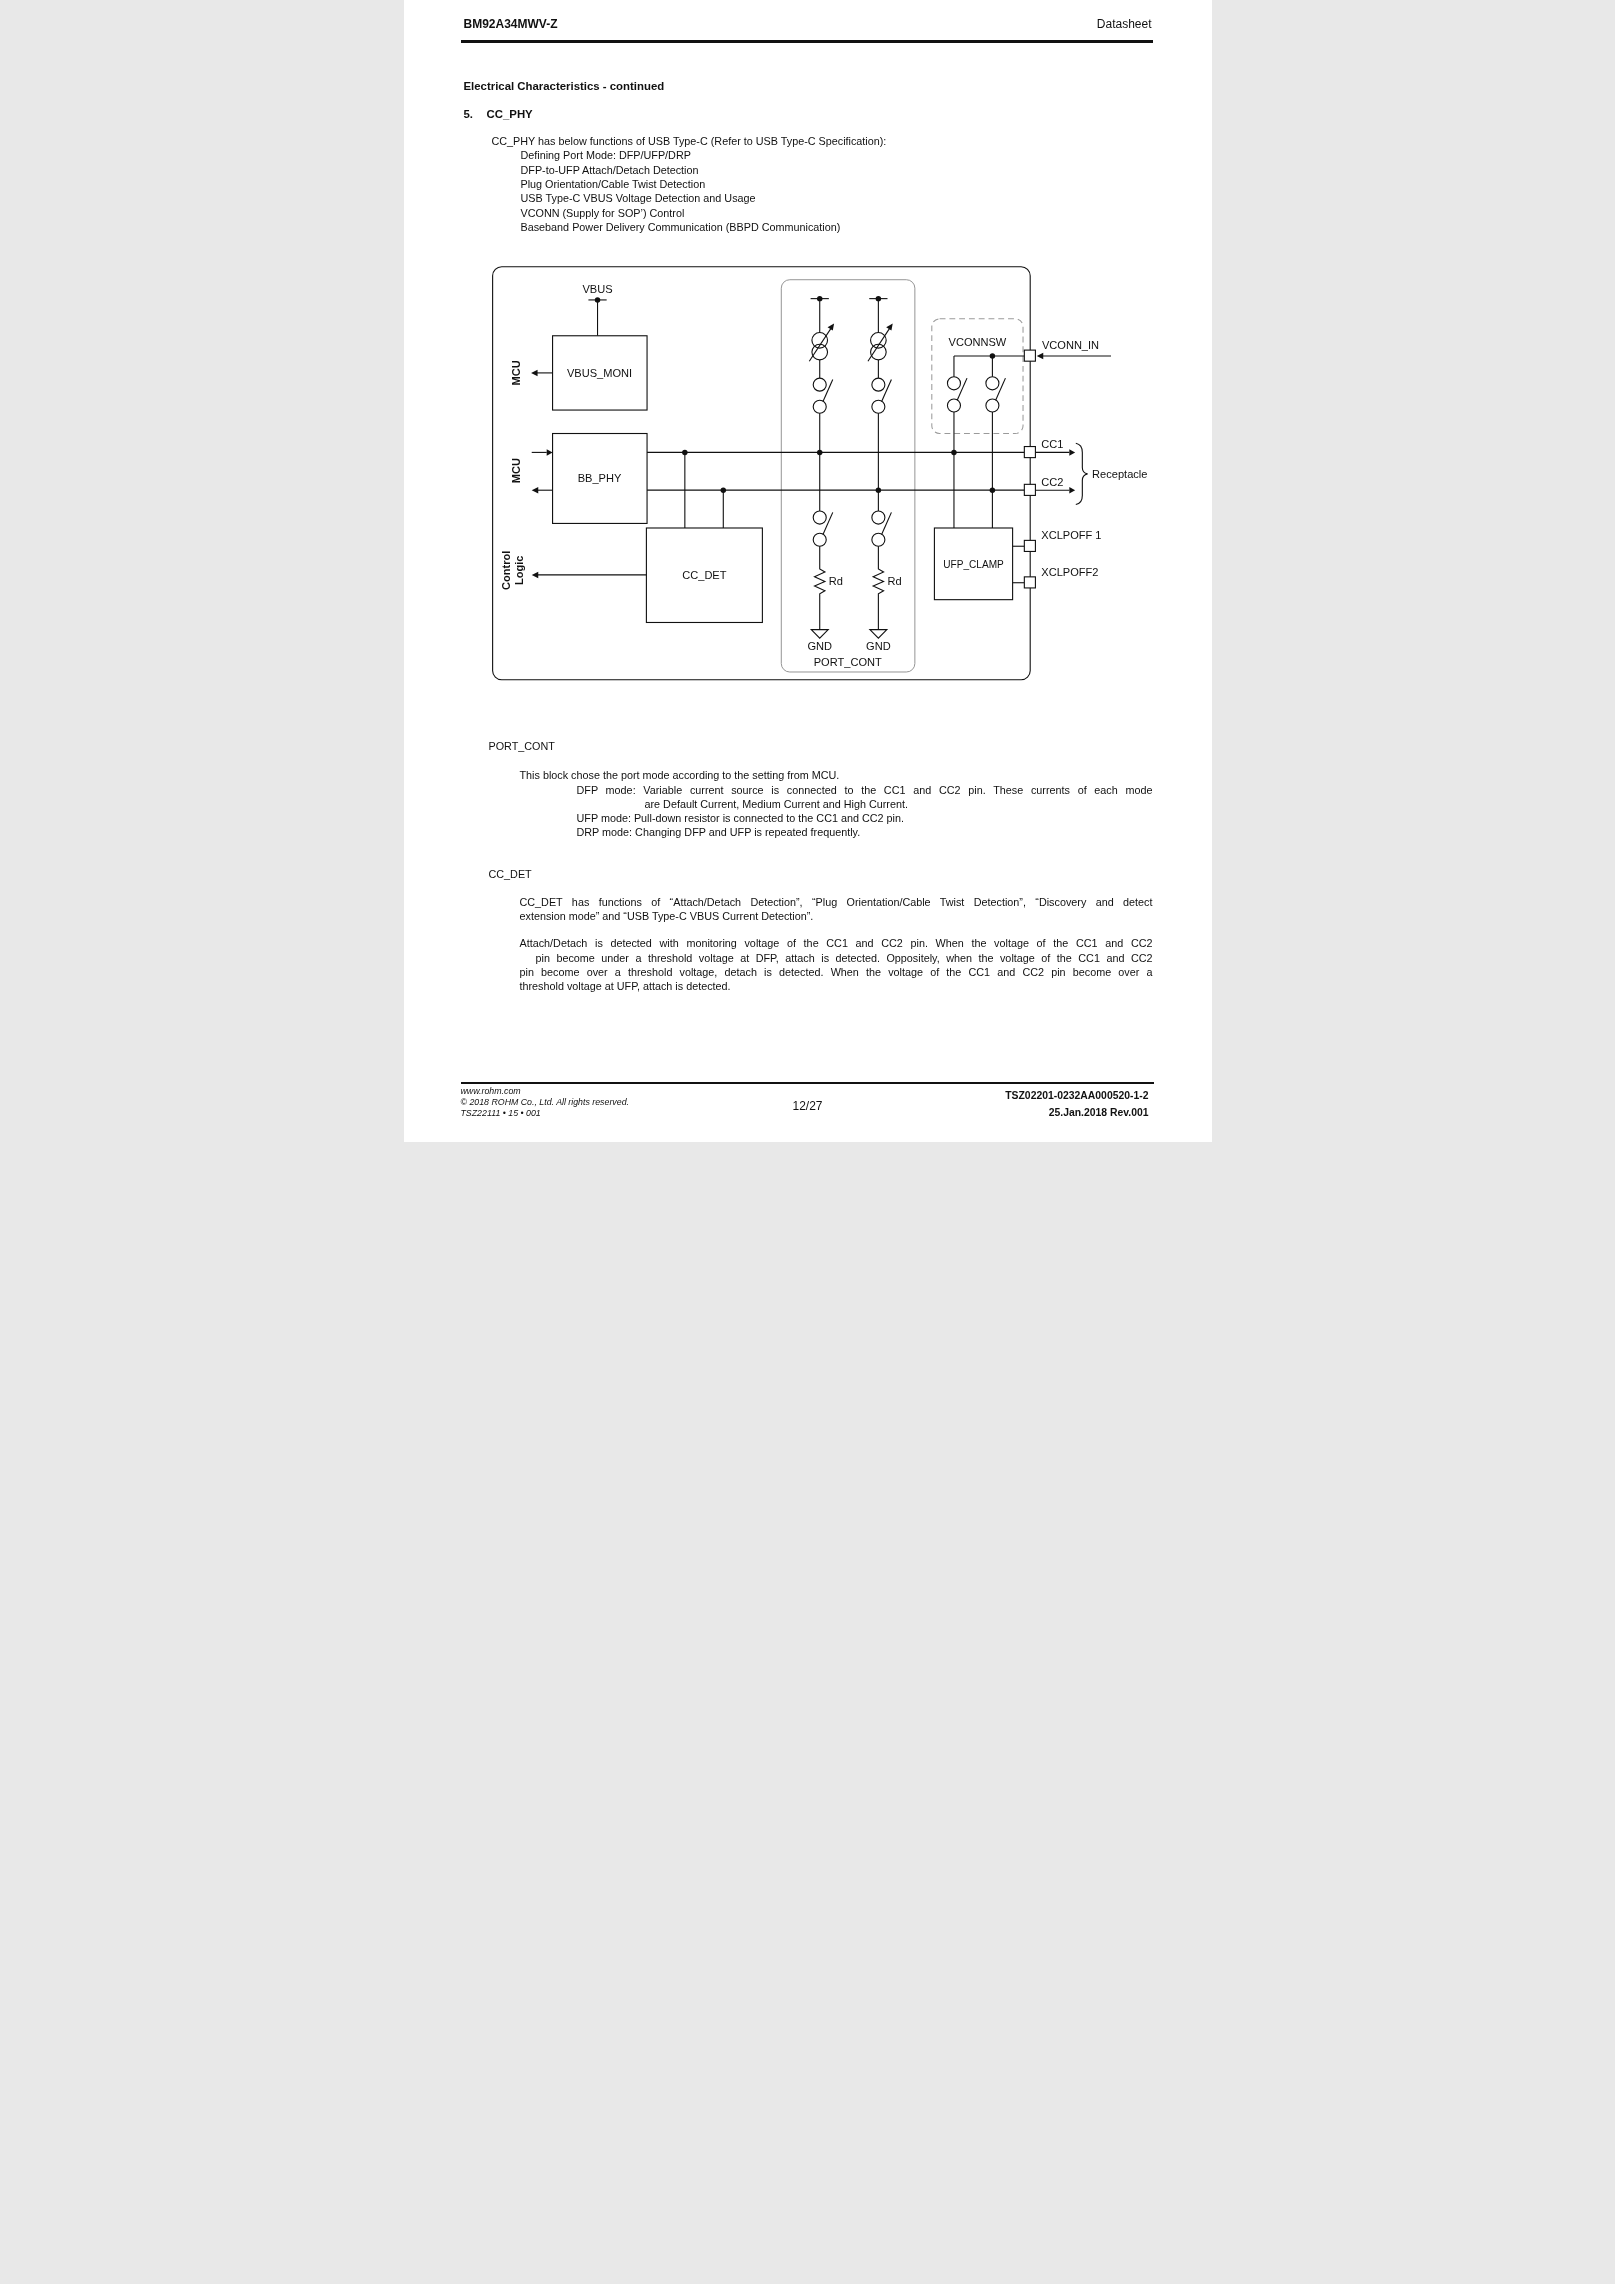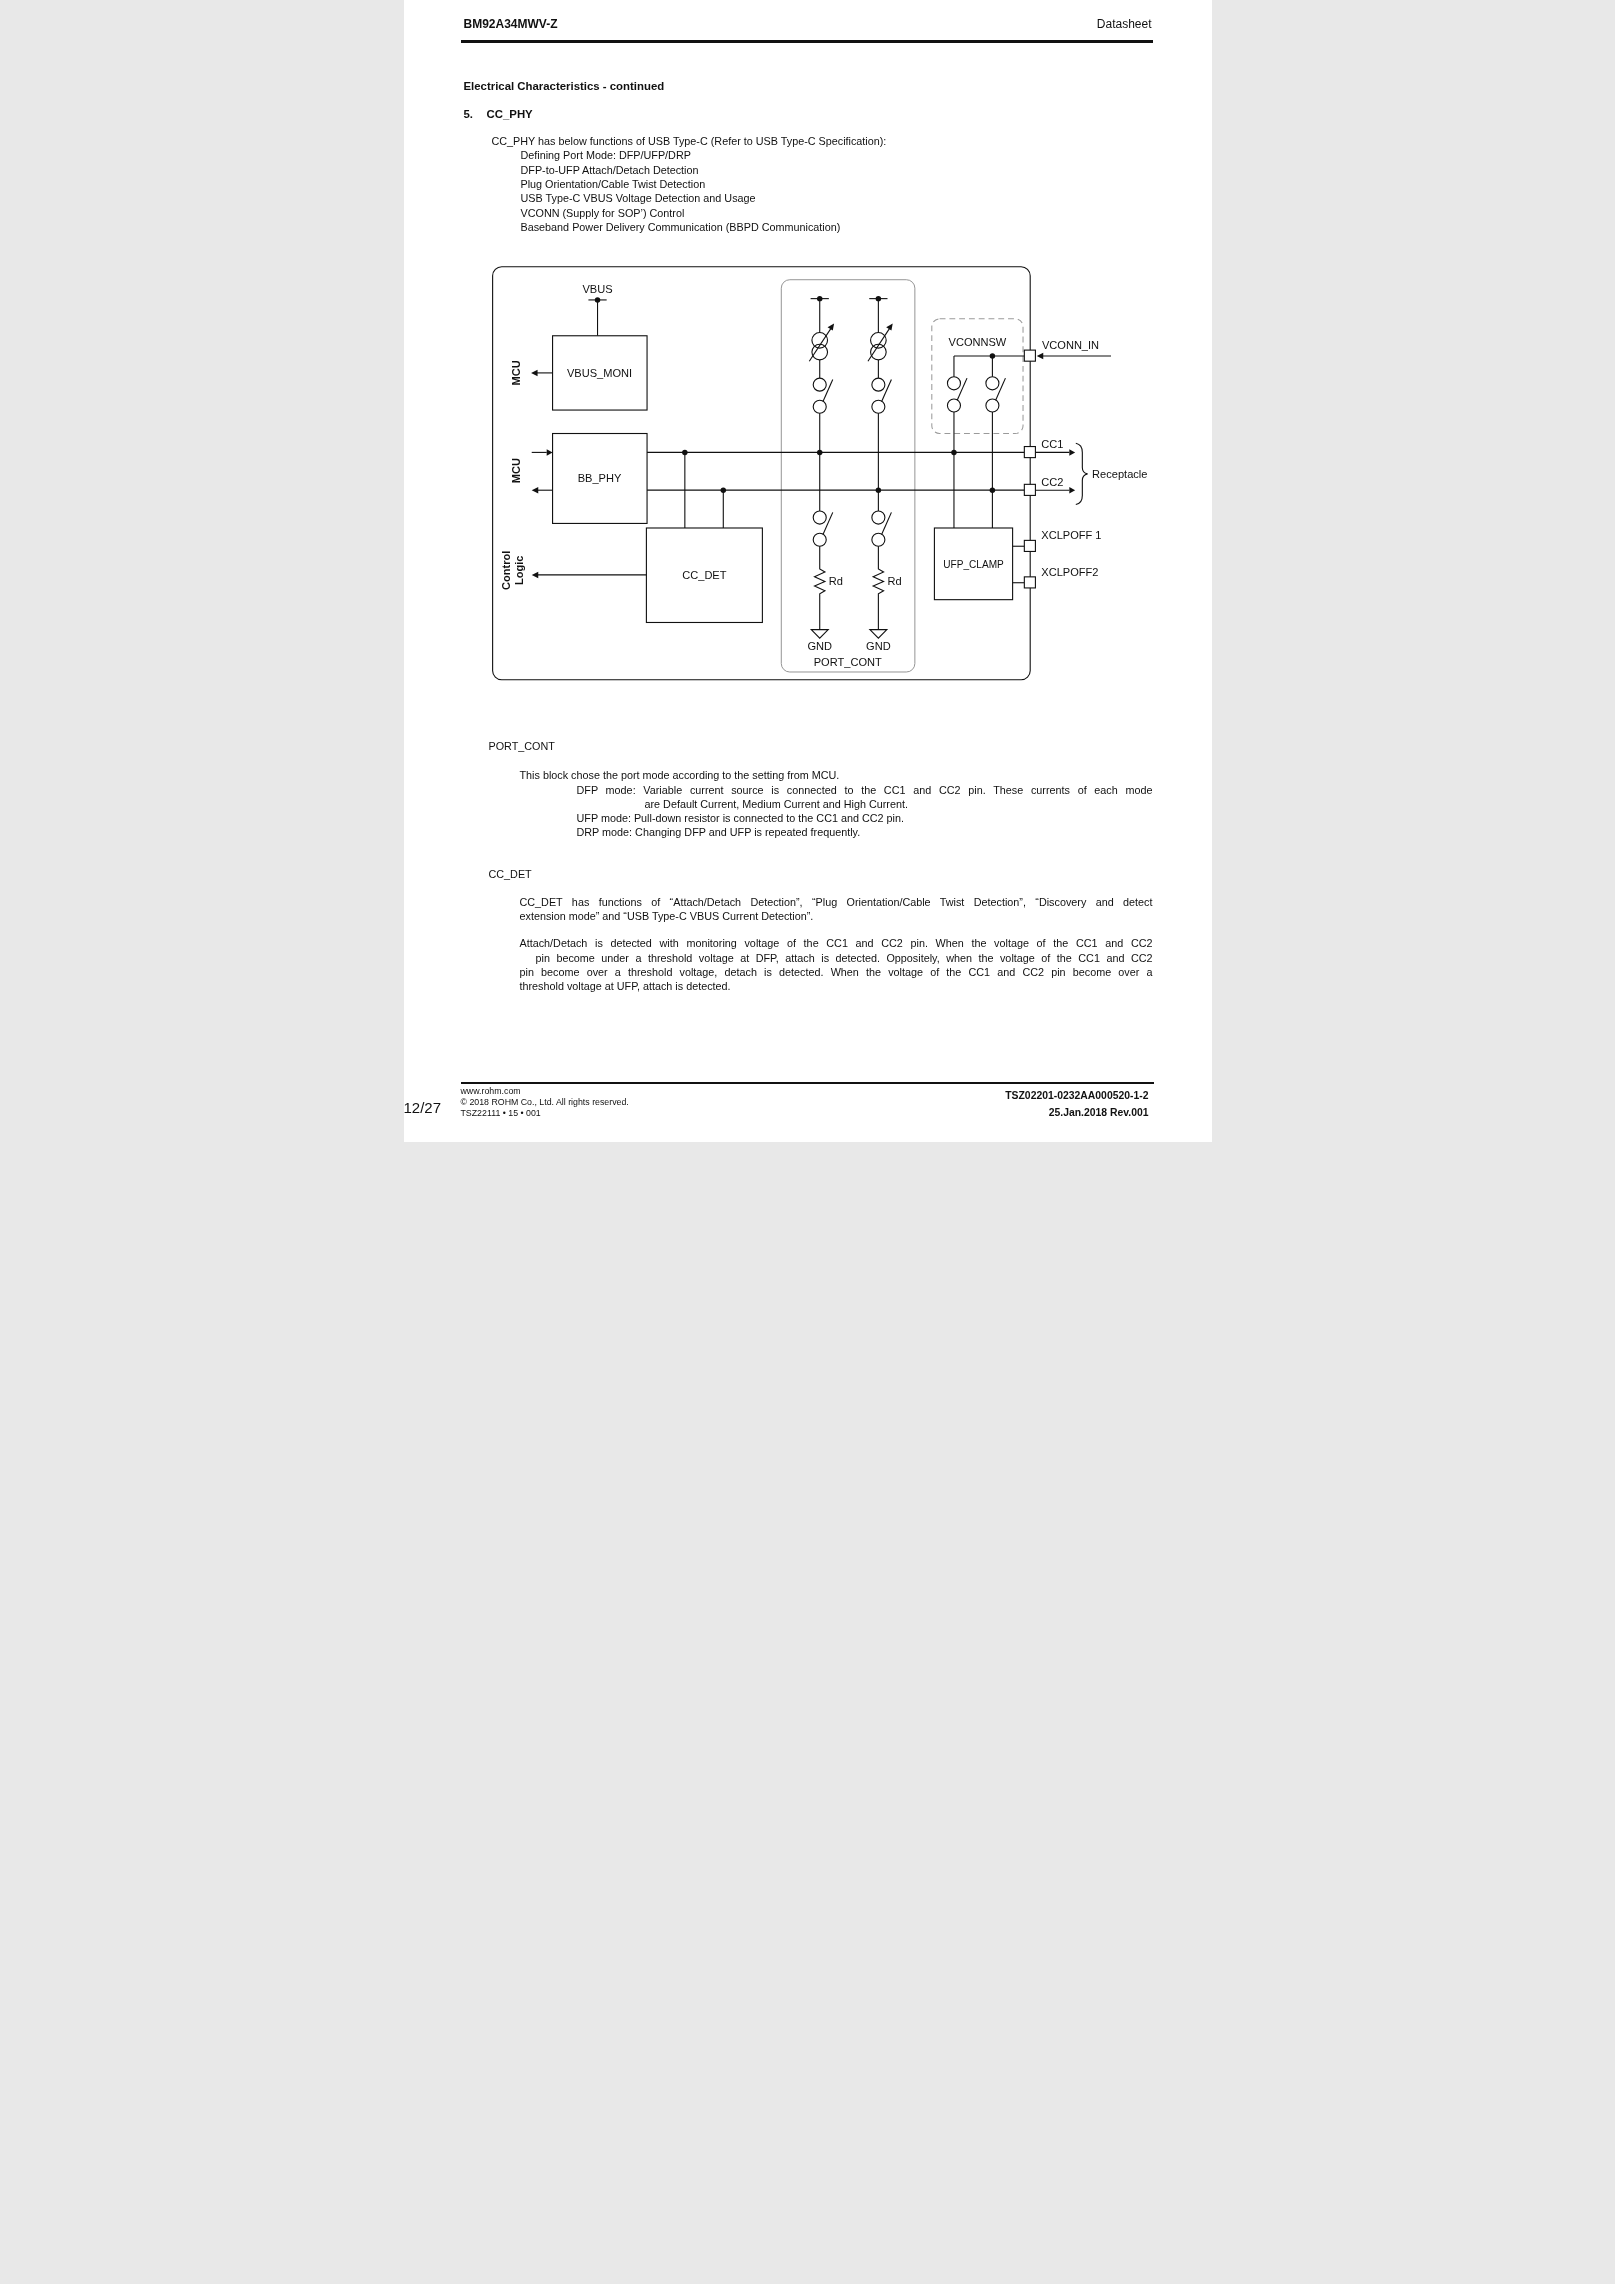--- a/index.html
+++ b/index.html
@@ -10,21 +10,21 @@
     font-family:"Liberation Sans", sans-serif; color:#111;
   }
   .abs { position:absolute; }
   .t   { position:absolute; white-space:nowrap; font-size:10.8px; line-height:13px; }
   .b   { font-weight:bold; }
   .rule { position:absolute; background:#111; }
   .jline { position:absolute; font-size:10.8px; line-height:13px;
            text-align:justify; text-align-last:justify; }
   .hdr { font-size:12px; line-height:16.3px; }
   .h2  { font-size:11.4px; line-height:13.7px; font-weight:bold; }
-  .small { font-size:8.8px; line-height:10.4px; }
+  .small { font-size:8.8px; line-height:10.4px;font-style:italic; }
   .frt { font-size:10.4px; line-height:12.4px; font-weight:bold; text-align:right; }
   svg text { font-family:"Liberation Sans", sans-serif; fill:#111; font-size:17px; }
   svg .rot { font-weight:bold; }
 </style>
 </head>
 <body>
 
 <div class="page">
 
   <div class="t hdr b" style="left:60px; top:15.6px;">BM92A34MWV-Z</div>
@@ -208,18 +208,18 @@
   <div class="t" style="left:116px; top:910px;">extension mode” and “USB Type-C VBUS Current Detection”.</div>
   <div class="jline" style="left:116px; top:937px; width:633px;">Attach/Detach is detected with monitoring voltage of the CC1 and CC2 pin. When the voltage of the CC1 and CC2</div>
   <div class="jline" style="left:116px; top:952px; width:633px;padding-left:16px;">pin become under a threshold voltage at DFP, attach is detected. Oppositely, when the voltage of the CC1 and CC2</div>
   <div class="jline" style="left:116px; top:966px; width:633px;">pin become over a threshold voltage, detach is detected. When the voltage of the CC1 and CC2 pin become over a</div>
   <div class="t" style="left:116px; top:980px;">threshold voltage at UFP, attach is detected.</div>
 
   <div class="rule" style="left:57px; top:1082px; width:693px; height:2px;"></div>
   <div class="t small" style="left:57px; top:1086px;">www.rohm.com</div>
   <div class="t small" style="left:57px; top:1097px;">© 2018 ROHM Co., Ltd. All rights reserved.</div>
   <div class="t small" style="left:57px; top:1108px;">TSZ22111 • 15 • 001</div>
-  <div class="abs" style="left:0; top:1099px; width:808px; text-align:left; font-size:15px;">12/27</div>
+  <div class="abs" style="left:0; top:1099px; width:808px; text-align:center; font-size:12px;">12/27</div>
   <div class="t frt" style="right:63px; top:1090px;">TSZ02201-0232AA000520-1-2</div>
   <div class="t frt" style="right:63px; top:1107px;">25.Jan.2018 Rev.001</div>
 
 </div>
 
 
 </body></html>

